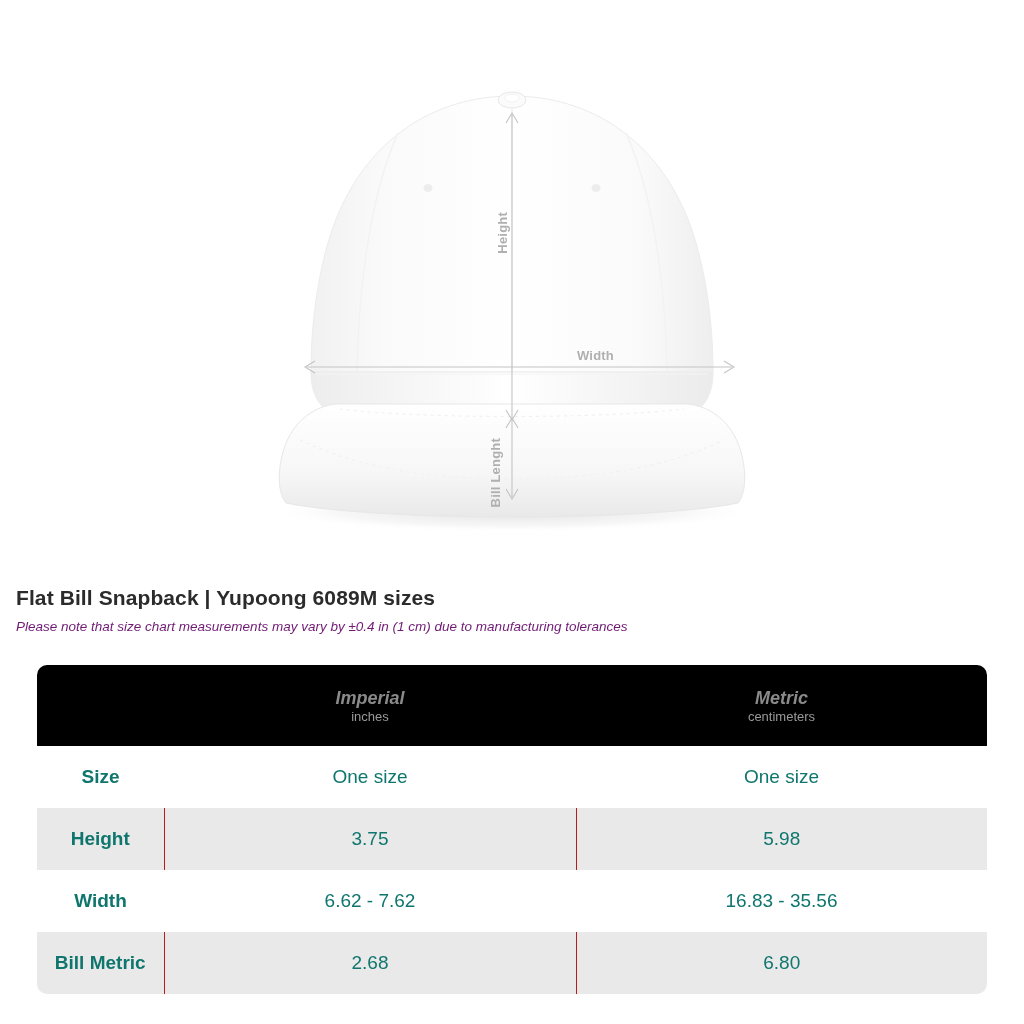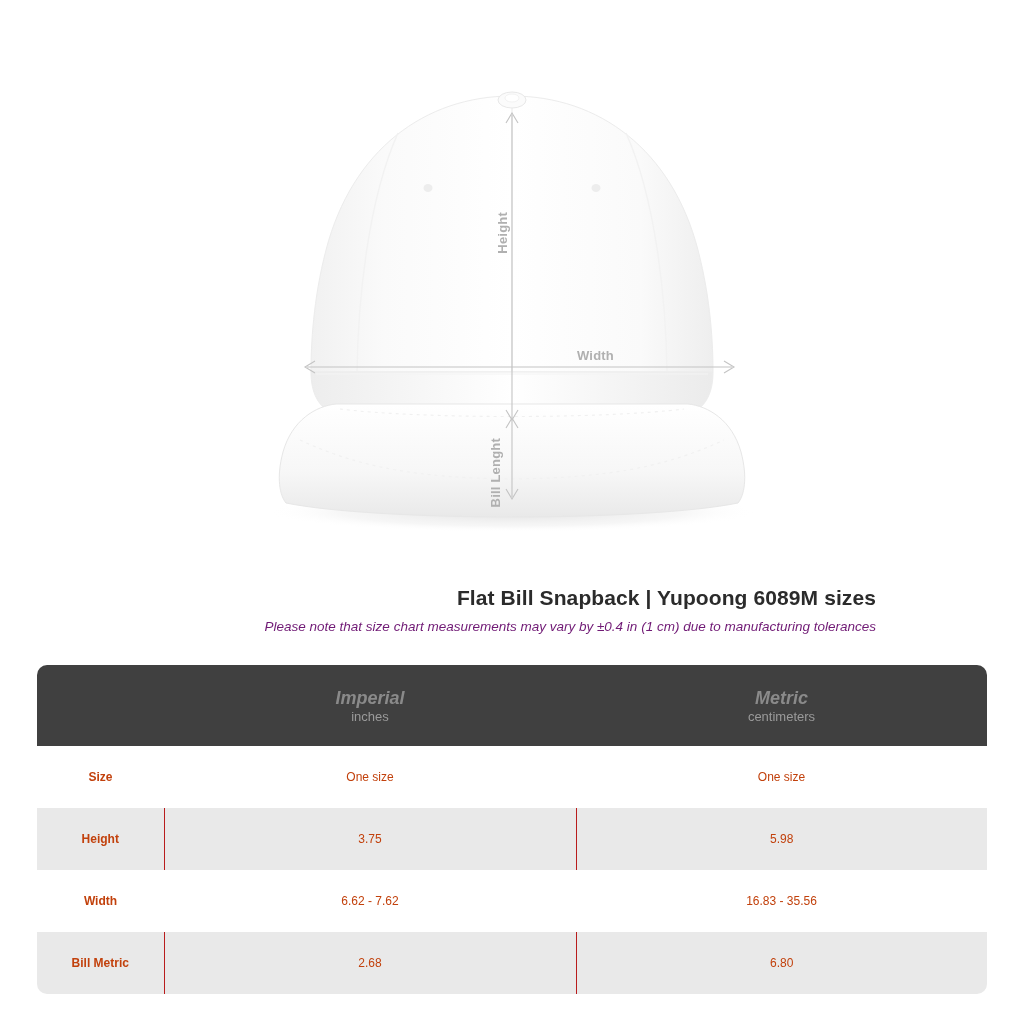--- a/index.html
+++ b/index.html
@@ -40,23 +40,23 @@
     text-align: center;
   }
   #label-height { left: 495px; top: 212px; }
   #label-width  { left: 577px; top: 348px; }
   #label-bill   { left: 489px; top: 438px; line-height: 14px; }
   #label-bill .l2 { }
 
   
   .title-block {
     position: absolute;
-    left: 0; top: 586px;
+    left: 16px; top: 586px;
     width: 876px;
-    text-align: right;
+    text-align: left;
   }
   .chart-title {
     font-size: 21px;
     font-weight: bold;
     color: #2b2b2b;
     margin: 0 0 9px 0;
     letter-spacing: 0.1px;
   }
   .chart-note {
     font-size: 13.5px;
@@ -72,21 +72,21 @@
     width: 950px;
     border-collapse: collapse;
     table-layout: fixed;
   }
   .size-table td, .size-table th {
     border: none;
     padding: 0;
   }
   .hdr-row td {
     height: 81px;
-    background: #404040;
+    background: #000000;
     vertical-align: middle;
     text-align: center;
   }
   .hdr-row td:first-child { border-top-left-radius: 10px; border-bottom-left-radius: 0; }
   .hdr-row td:last-child  { border-top-right-radius: 10px; }
   .hdr-unit-system {
     font-size: 18px;
     font-weight: bold;
     font-style: italic;
     color: #8a8a8a;
@@ -96,22 +96,22 @@
     font-size: 13px;
     color: #9a9a9a;
     line-height: 16px;
   }
   .col-divider { border-left: 1px solid #ffffff; }
 
   .data-row td {
     height: 62px;
     vertical-align: middle;
     text-align: center;
-    font-size: 12px;
-    color: #c2410c;
+    font-size: 19px;
+    color: #0f766e;
   }
   .data-row.alt td { background: #e9e9e9; }
   .data-row.plain td { background: #ffffff; }
   .row-label {
     font-weight: bold;
     color: #4a4a4a;
     font-size: 13.5px;
   }
   .data-row.plain .row-label { font-weight: bold; }
   .cell-sep { border-left: 1px solid #e9e9e9; }

